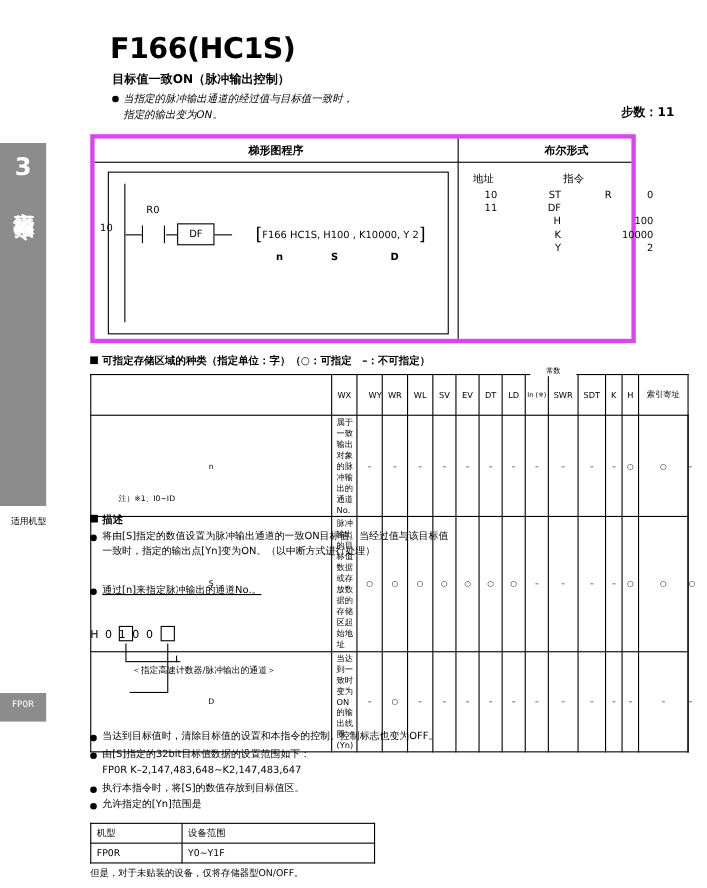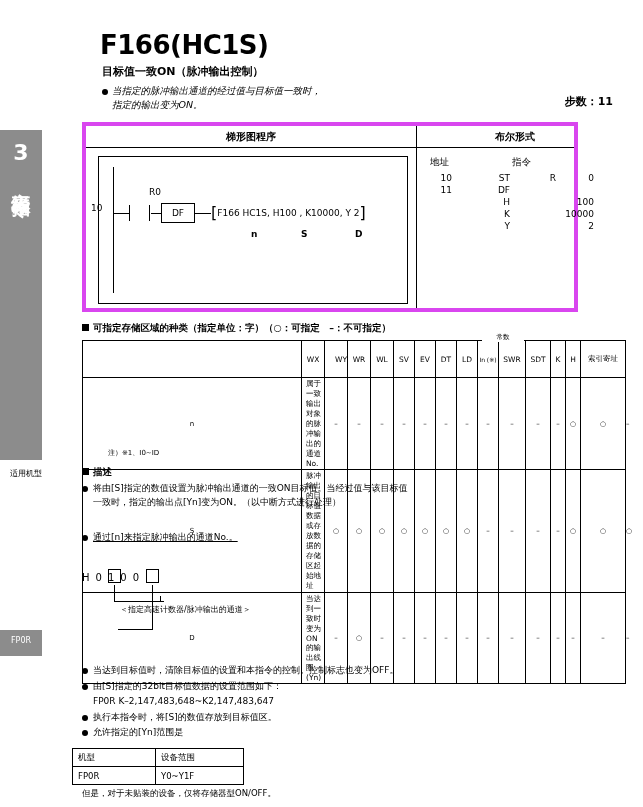--- a/index.html
+++ b/index.html
@@ -75,37 +75,37 @@
   .diagbox .hdr .c2{left:330px;width:198px;}
   .diagbox .vdiv{
     position:absolute;left:330px;top:0;width:1px;height:100%;background:#000;
   }
   .ladder{
     position:absolute;left:12px;top:30px;width:310px;height:148px;
     border:1px solid #000;box-sizing:border-box;
   }
   .rail{position:absolute;left:14px;top:10px;width:1px;height:126px;background:#000;}
   .lad-num{position:absolute;left:-8px;top:46px;font-size:9px;}
-  .r0lbl{position:absolute;left:34px;top:30px;font-size:9px;margin-left:16px;}
+  .r0lbl{position:absolute;left:34px;top:30px;font-size:9px;}
   .contact{position:absolute;left:30px;top:48px;width:22px;height:16px;}
   .contact:before,.contact:after{
     content:"";position:absolute;top:0;width:1px;height:16px;background:#000;
   }
   .contact:before{left:0;}
   .contact:after{left:20px;}
   .wire{position:absolute;height:1px;background:#000;top:56px;}
   .df-box{
     position:absolute;left:62px;top:46px;width:34px;height:20px;
     border:1px solid #000;box-sizing:border-box;
     font-size:9px;text-align:center;line-height:19px;
   }
   .df-box:before,.df-box:after{content:"";position:absolute;}
   .func-box{
     position:absolute;left:112px;top:44px;width:176px;height:24px;
-    font-size:9px;line-height:24px;white-space:nowrap;
+    font-size:9px;line-height:24px;white-space:nowrap;text-align:right;
   }
   .func-box .br{font-size:16px;vertical-align:-2px;}
   .operand-lbl{position:absolute;top:72px;font-size:9px;font-weight:bold;}
 
   .bool{position:absolute;left:340px;top:30px;width:178px;font-size:9px;}
   .bool .bhdr{position:relative;height:16px;}
   .bool .bhdr span{position:absolute;font-size:9.5px;}
   .bool table{border-collapse:collapse;width:100%;font-size:9px;}
   .bool td{padding:1px 0;}
   .bool td.a{width:26px;text-align:right;}
@@ -160,21 +160,21 @@
   .arrow1{position:absolute;left:114px;top:585px;width:1px;height:16px;background:#000;}
   .arrow1b{position:absolute;left:114px;top:601px;width:50px;height:1px;background:#000;}
   .arrow1c{position:absolute;left:160px;top:596px;width:1px;height:6px;background:#000;}
   .cap1{position:absolute;left:120px;top:604px;width:280px;font-size:8px;line-height:1.4;}
   .arrow2{position:absolute;left:152px;top:585px;width:1px;height:44px;background:#000;}
   .arrow2b{position:absolute;left:118px;top:629px;width:35px;height:1px;background:#000;}
   .cap2{position:absolute;left:100px;top:632px;width:300px;font-size:8px;line-height:1.4;}
 
   
   .mtbl{
-    position:absolute;left:72px;top:748px;width:172px;
+    position:absolute;left:82px;top:748px;width:259px;
     border-collapse:collapse;font-size:8.5px;padding-left:20px;
   }
   .mtbl td{border:1px solid #000;height:17px;padding:0 5px;}
   .mtbl td.c1{width:72px;}
   .footnote{position:absolute;left:82px;top:788px;font-size:8.5px;}
 </style>
 </head>
 <body>
 
 <div class="page">

